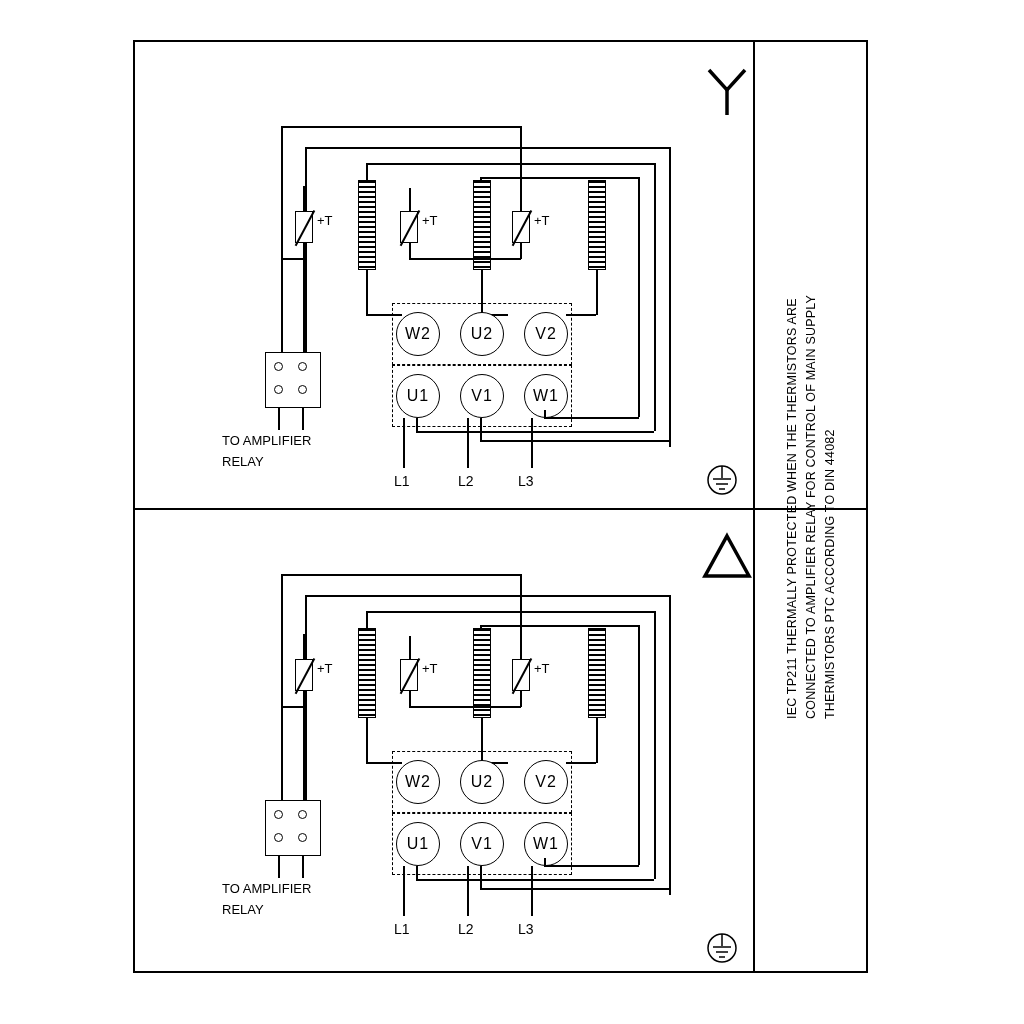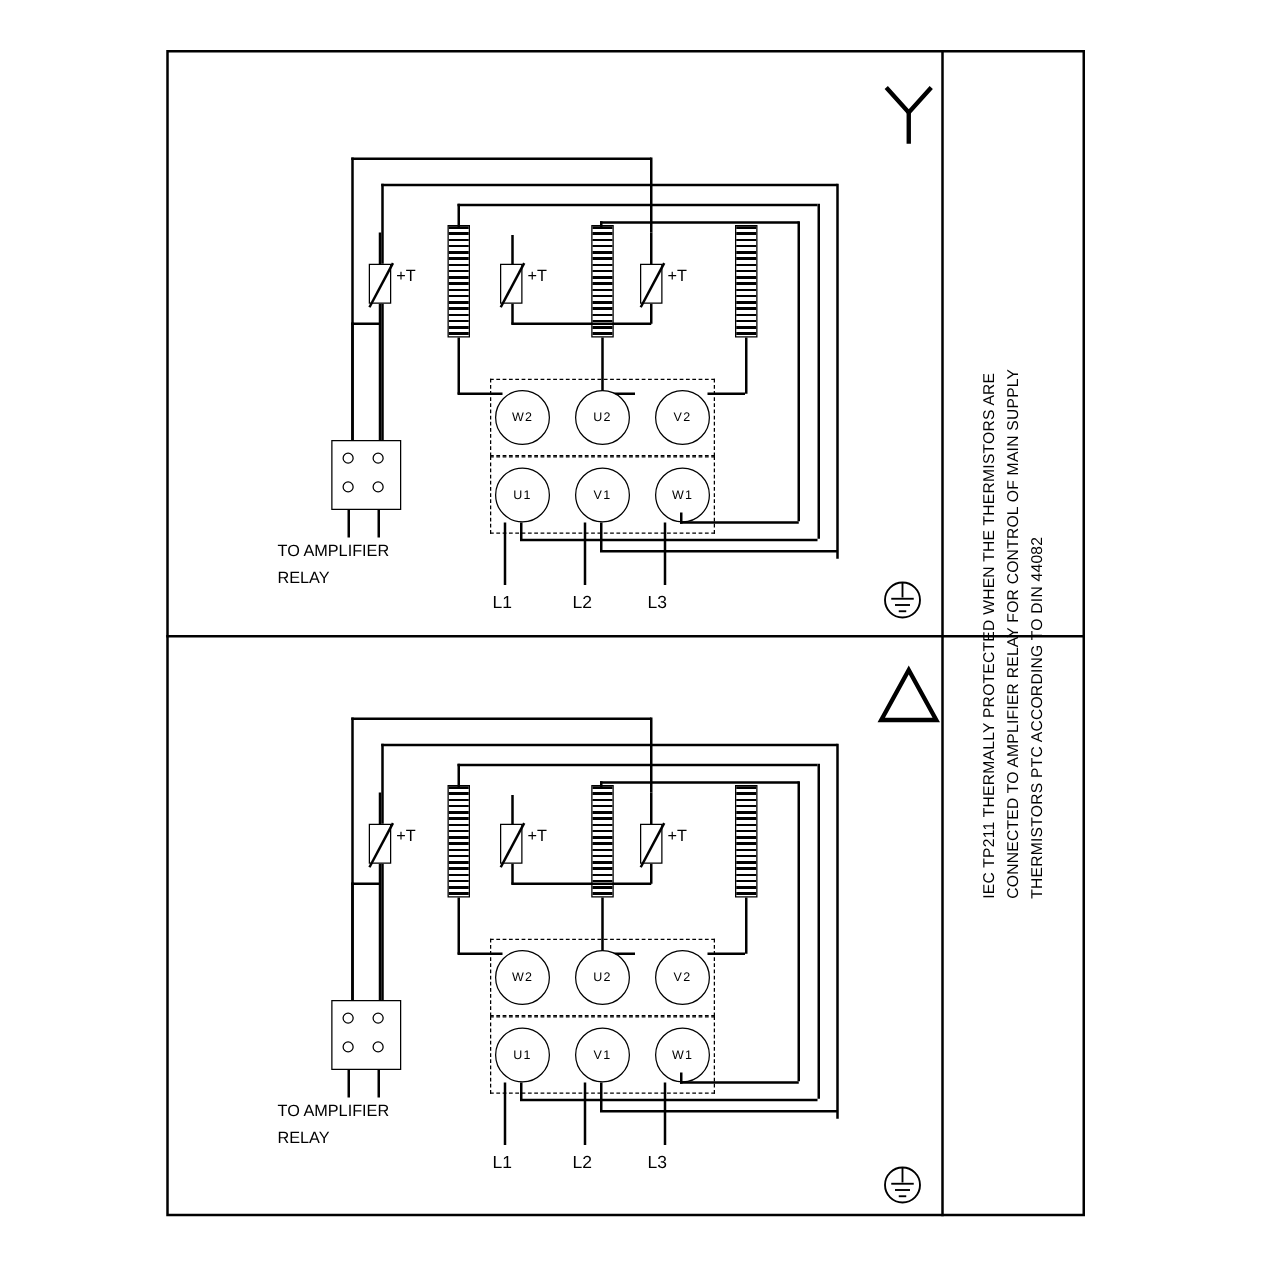--- a/index.html
+++ b/index.html
@@ -84,21 +84,21 @@
   }
 
   .term-circle {
     border: 1.5px solid #000;
     border-radius: 50%;
     background: #fff;
     box-sizing: border-box;
     display: flex;
     align-items: center;
     justify-content: center;
-    font-size: 10px;
+    font-size: 16px;
     letter-spacing: 1px;
   }
 
   .dashed-box {
     border: 1.2px dashed #000;
     box-sizing: border-box;
   }
 
   .thermistor {
     border: 1.5px solid #000;

